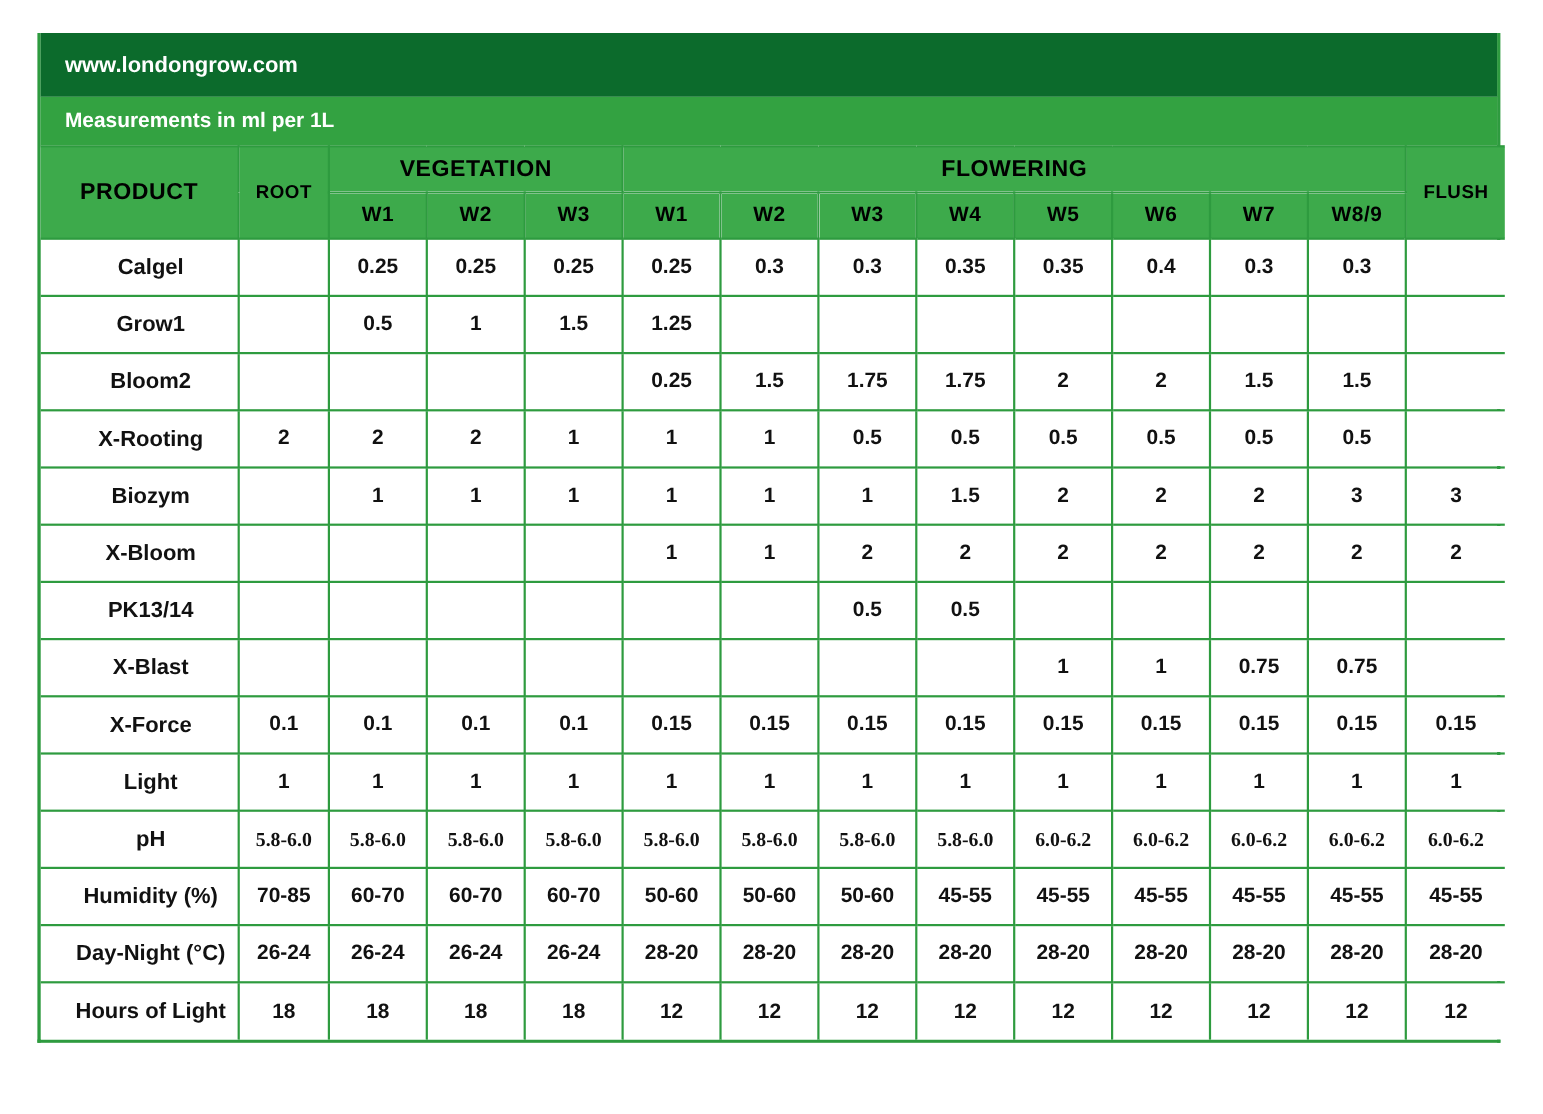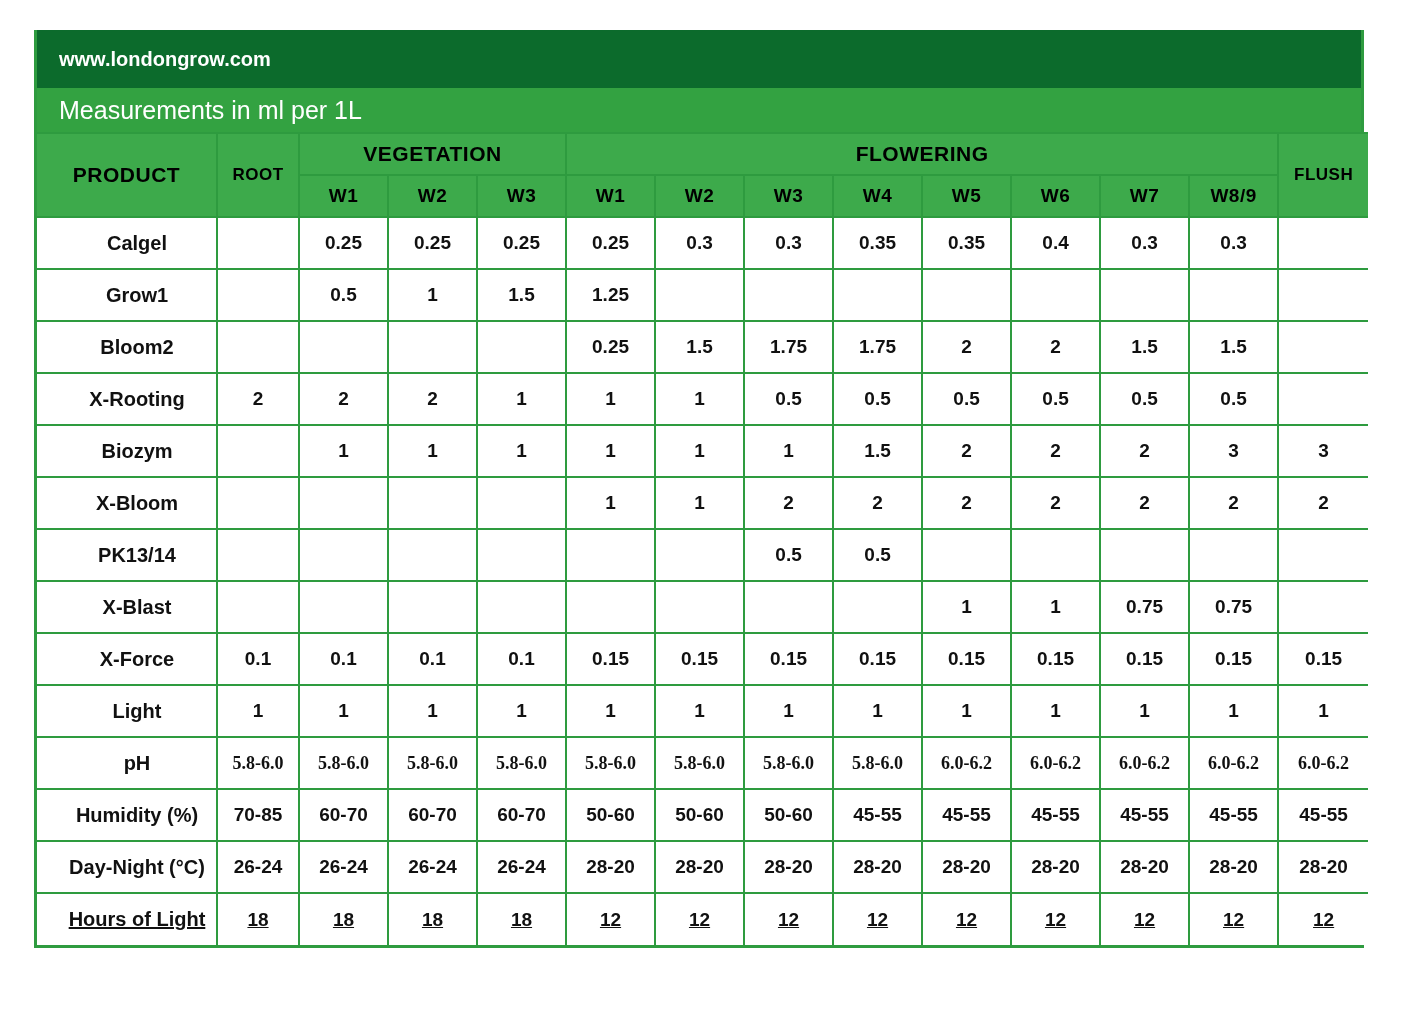--- a/index.html
+++ b/index.html
@@ -50,22 +50,22 @@
   .sub-bar {
     background: #33a241;
     height: 44px;
     display: flex;
     align-items: center;
     padding: 0 22px;
     box-sizing: border-box;
   }
   .sub-bar .subtitle {
     color: #ffffff;
-    font-size: 25px;
-    font-weight: normal;
+    font-size: 19px;
+    font-weight: bold;
     text-align: center;
   }
   
   table {
     border-collapse: collapse;
     table-layout: fixed;
     width: 100%;
   }
   td, th {
     border: 2px solid #2e9b3f;
@@ -115,21 +115,21 @@
   
   col.c-product { width: 180px; }
   col.c-root { width: 82px; }
   col.c-week { width: 89px; }
   col.c-flush { width: 90px; }
   
   table tr > td:first-child,
   table tr > th:first-child { border-left: none; margin-left: 13px; }
   table tr > td:last-child,
   table tr > th:last-child { border-right: none; }
-  tbody tr:last-child td { border-bottom: none; text-decoration: underline; }
+  tbody tr:last-child td { border-bottom: none; }
 </style>
 </head>
 <body>
 
 <div class="page">
   <div class="card">
 
     <div class="title-bar">
       <div class="site">www.londongrow.com</div>
     </div>

